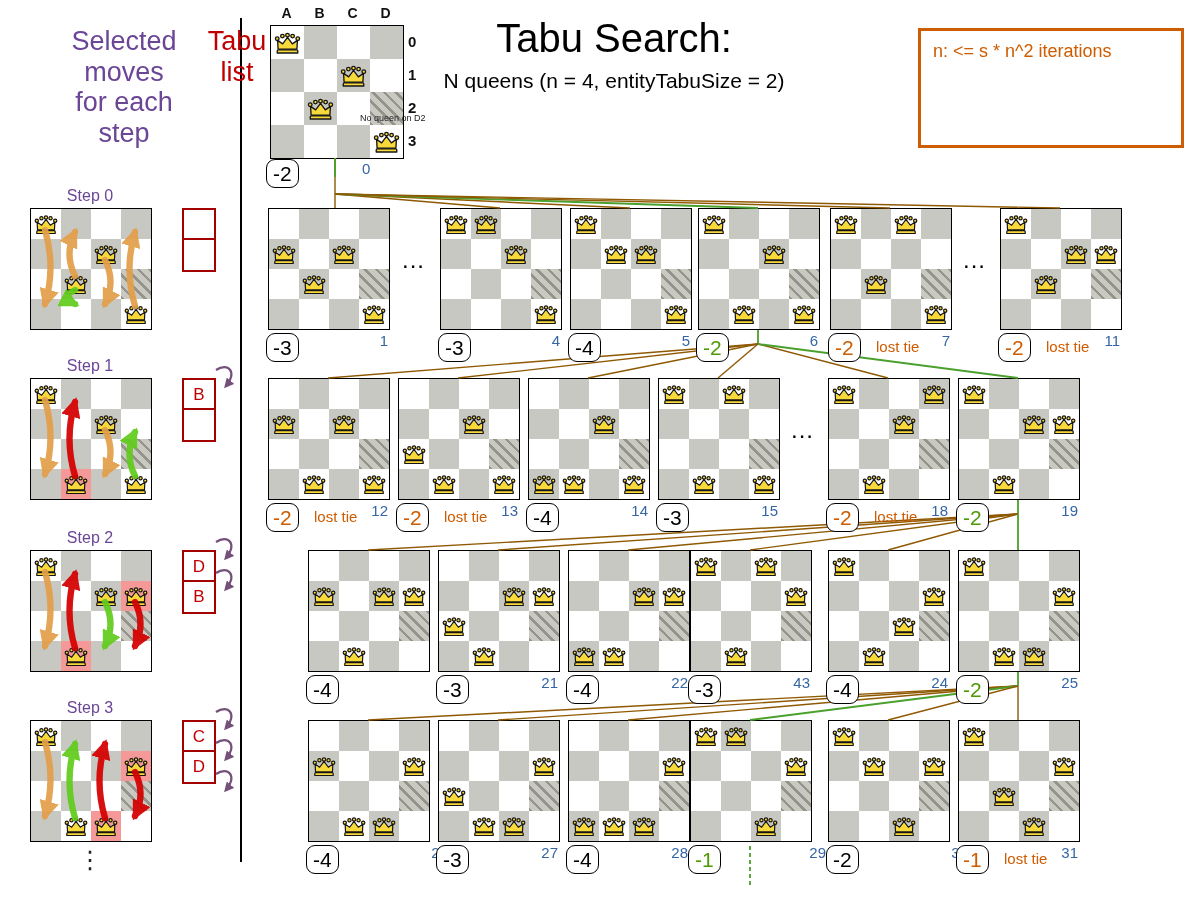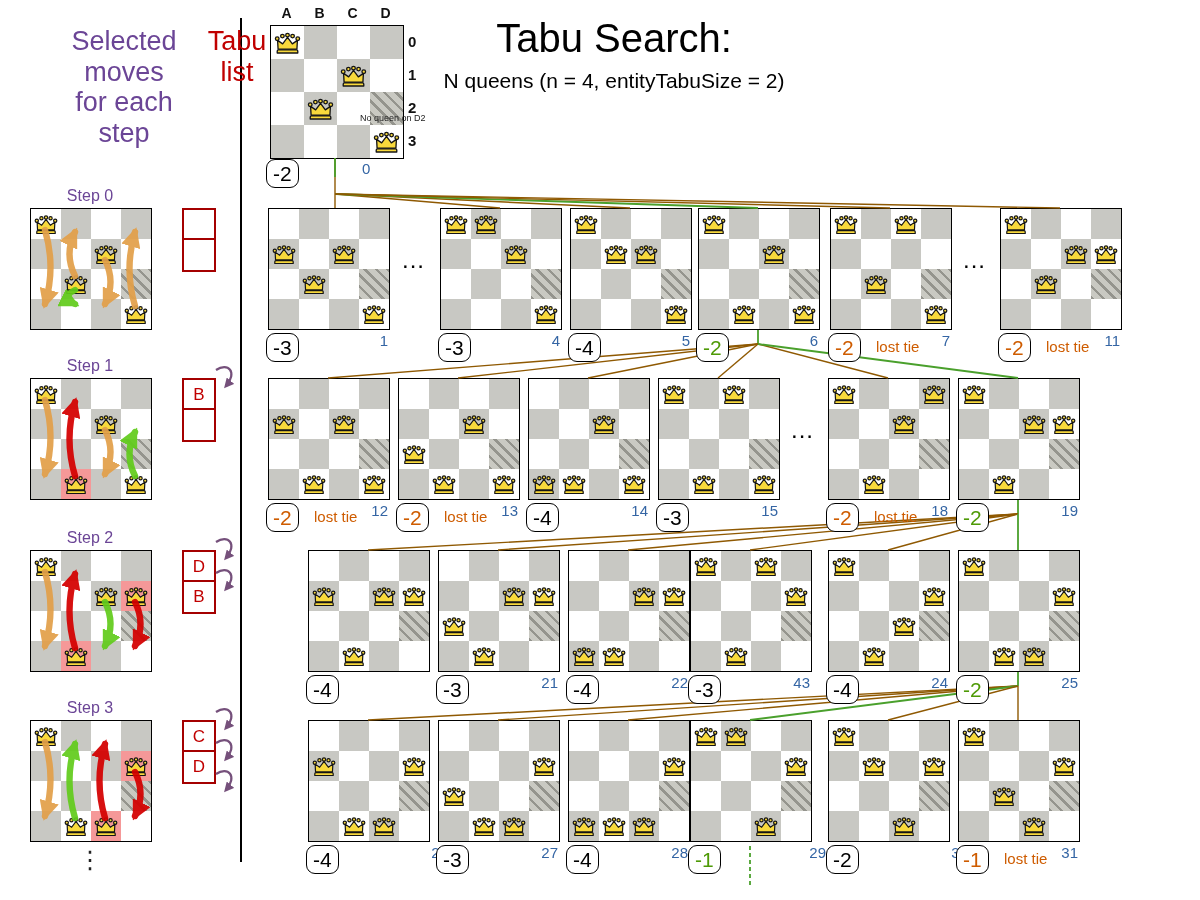--- a/index.html
+++ b/index.html
@@ -44,20 +44,23 @@
     <span>step</span>
   </div>
   <div class="hdr-red">
     <span>Tabu</span><br>
     <span>list</span>
   </div>
   <div class="divider"></div>
   <div class="titleblock">
     <div class="title-main">Tabu Search:</div>
     <div class="subtitle">N queens (n = 4, entityTabuSize = 2)</div>
+  </div>
+  <div class="infobox">
+    <span>n: &lt;= s * n^2 iterations</span>
   </div>
   <div class="vellipsis">⋮</div>
 <div class="board" style="--cell: 30px; left: 268px; top: 208px;">
       <div class="cell"></div>
       <div class="cell dark"></div>
       <div class="cell"></div>
       <div class="cell dark"></div>
       <div class="cell dark">
         <span class="queen"><svg width="26" height="23" viewBox="0 0 24 21">
             <g fill="#f8d93c" stroke="#141414" stroke-width="1.1" stroke-linejoin="round">

